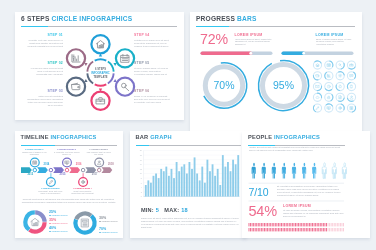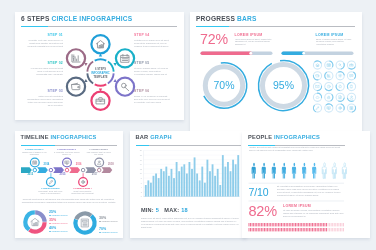--- a/index.html
+++ b/index.html
@@ -479,21 +479,21 @@
     <div class="hdr" style="left:6px;top:2px;right:6px;">
       <div class="t"><span class="d">PEOPLE</span> <span class="b">INFOGRAPHICS</span></div>
       <div class="rule" style="top:12.5px;width:97px;">
           <i style="width:27px"></i>
         </div>
     </div>
     <div id="people-body" style="position:absolute;left:0;top:0;width:108.5px;height:107px">
         <div style="position: absolute; left: 6.5px; top: 15.5px; width: 96px; font-size: 2.2px; line-height: 3.1px; color: rgb(168, 174, 184); text-align: left; font-family: &quot;Liberation Sans&quot;, sans-serif; overflow: hidden; height: 6.2px; letter-spacing: 0px;">pariatur. Excepteur sint occaecat cupidatat non proident sunt in culpa qui officia deserunt mollit anim id est laborum sed ut perspiciatis unde omnis iste natus error</div>
         <div style="position: absolute; left: 6.5px; top: 55px; font-size: 10.5px; line-height: 12px; color: rgb(43, 166, 221); font-family: &quot;Liberation Sans&quot;, sans-serif; letter-spacing: -0.1px;">7/10</div>
         <div style="position: absolute; left: 35px; top: 54px; width: 67px; font-size: 2.2px; line-height: 3.05px; color: rgb(168, 174, 184); text-align: left; font-family: &quot;Liberation Sans&quot;, sans-serif; overflow: hidden; height: 12.2px; letter-spacing: 0px;">sit voluptatem accusantium doloremque laudantium totam rem aperiam eaque ipsa quae ab illo inventore veritatis Lorem ipsum dolor sit amet, consectetur adipiscing elit, sed do eiusmod tempor incididunt ut labore et dolore magna aliqua.</div>
-        <div style="position: absolute; left: 6.5px; top: 72px; font-size: 14.5px; line-height: 16px; color: rgb(239, 107, 142); font-family: &quot;Liberation Sans&quot;, sans-serif; letter-spacing: -0.2px;">82%</div>
+        <div style="position: absolute; left: 6.5px; top: 72px; font-size: 14.5px; line-height: 16px; color: rgb(239, 107, 142); font-family: &quot;Liberation Sans&quot;, sans-serif; letter-spacing: -0.2px;">54%</div>
         <div style="position: absolute; left: 41px; top: 73px; font-size: 3.5px; line-height: 4.2px; font-weight: bold; color: rgb(239, 107, 142); letter-spacing: 0.3px; font-family: &quot;Liberation Sans&quot;, sans-serif;">LOREM IPSUM</div>
         <div style="position: absolute; left: 41px; top: 78px; width: 61px; font-size: 2.15px; line-height: 3px; color: rgb(168, 174, 184); text-align: left; font-family: &quot;Liberation Sans&quot;, sans-serif; overflow: hidden; height: 9px; letter-spacing: 0px;">Ut enim ad minim veniam, quis nostrud exercitation ullamco laboris nisi ut aliquip ex ea commodo consequat. Duis aute irure dolor in reprehenderit in</div>
       </div>
     <svg id="people-svg" width="108.5" height="107" viewBox="0 0 108.5 107" style="position:absolute;left:0;top:0">
         <defs>
           <linearGradient id="pgrad" x1="0" y1="0" x2="1" y2="0">
             <stop offset="0" stop-color="#2f9fd4"></stop>
             <stop offset="1" stop-color="#5cc3e8"></stop>
           </linearGradient>
         </defs>

